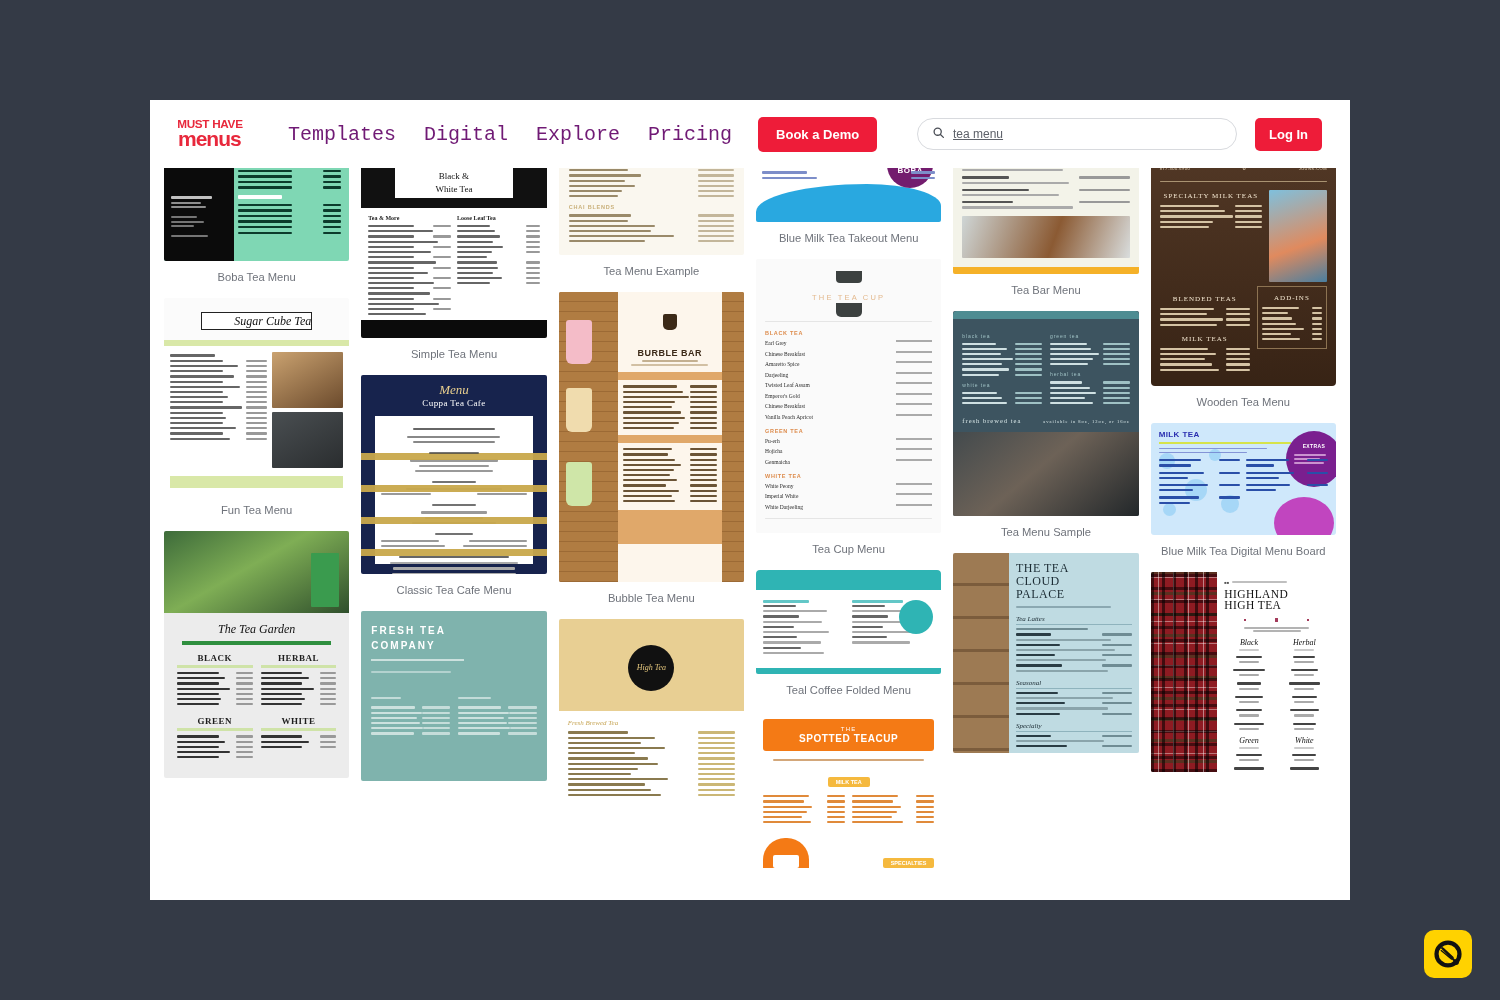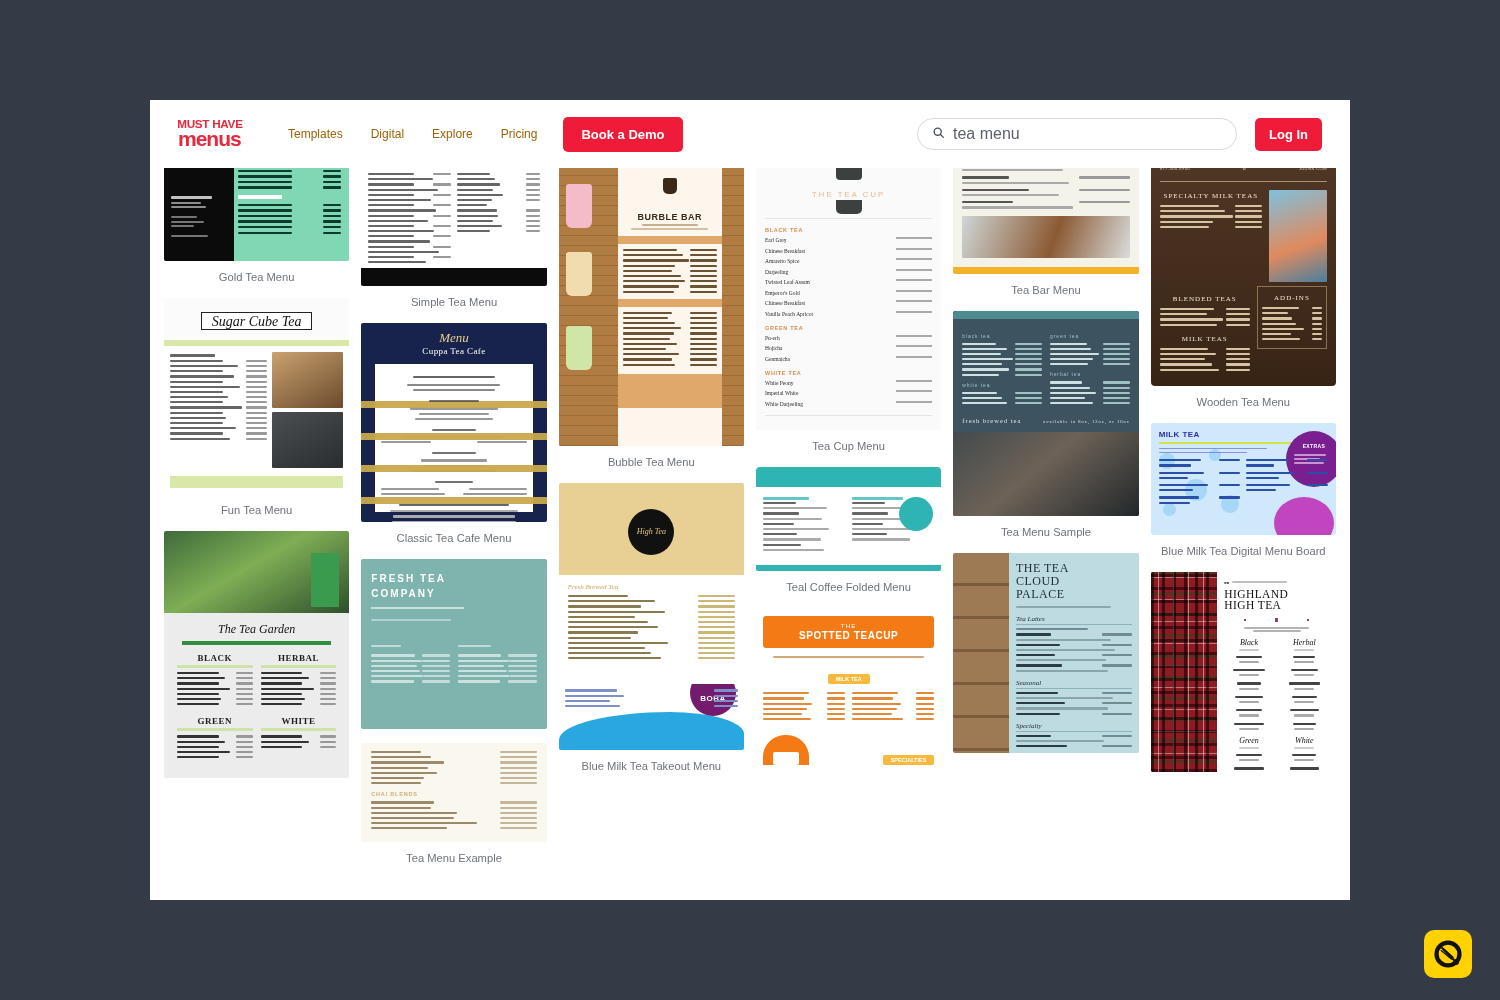--- a/index.html
+++ b/index.html
@@ -32,40 +32,41 @@
     font-family: "Liberation Sans", sans-serif;
     transform: scaleX(1.02);
   }
   .logo .l2 {
     display:block; color: #e8283c; font-weight: 700;
     font-size: 21px; letter-spacing: -1.0px; margin-top: -2px;
     font-family: "Liberation Sans", sans-serif;
   }
   .nav { display: flex; align-items: center; gap: 28px; margin-left: 30px; }
   .nav a {
-    font-size: 12px; color: #a16207; text-decoration: none;
-    font-family: Liberation Sans, sans-serif; white-space: nowrap;
+    font-size: 20px; color: #701a75; text-decoration: none;
+    font-family: Liberation Mono, monospace; white-space: nowrap;
   }
   .btn-demo {
     margin-left: 26px; background: #ee1c39; color: #fff;
     font-size: 13px; font-weight: 700; border: none; border-radius: 5px;
     padding: 10px 18px; cursor: pointer; white-space: nowrap;
     font-family: "Liberation Sans", sans-serif;
   }
   .spacer { flex: 1 1 auto; }
   .search-wrap {
     display: flex; align-items: center; gap: 8px;
     width: 320px; height: 32px; border: 1px solid #d8dade;
     border-radius: 18px; padding: 0 14px; background: #fff;
   }
   .search-wrap svg { flex: 0 0 auto; }
   .search-input {
     border: none; outline: none; width: 100%;
-    font-size: 16px; color: #5d6169; background: transparent;
+    font-size: 12px; color: #5d6169; background: transparent;
     font-family: "Liberation Sans", sans-serif;
+    text-decoration: underline;
   }
   .btn-login {
     margin-left: 18px; background: #ee1c39; color: #fff;
     font-size: 13px; font-weight: 700; border: none; border-radius: 5px;
     padding: 9px 14px; cursor: pointer;
     font-family: "Liberation Sans", sans-serif;
   }
 
   
   .grid {
@@ -108,21 +109,21 @@
   .t-bw .hero .plate span { display:block; text-align:center; color:#111; font-family:"Liberation Serif", serif; font-size:9px; line-height:1.15; padding-top:3px;}
   .t-bw .body { display:flex; gap:6px; padding:7px 7px 4px; height:112px; }
   .t-bw .col { flex:1; }
   .t-bw .col h5 { font-family:"Liberation Serif", serif; font-size:6px; color:#222; margin-bottom:4px;}
   .t-bw .foot { height:18px; background:#0b0b0b; }
 
   
   .t-fun { background:#fff; }
   .t-fun .pat { height:48px; background:#fbfbfb; position:relative; overflow:hidden; border-bottom:6px solid #d9e8a8;}
   .t-fun .pat .band { position:absolute; left:20%; top:14px; width:60%; height:18px; border:1px solid #222; background:#fff;}
-  .t-fun .pat .band span{ display:block;text-align:center;font-family:"Liberation Serif",serif;font-style:italic;font-size:14px;line-height:17px;color:#111;}
+  .t-fun .pat .band span{ display:block;text-align:right;font-family:"Liberation Serif",serif;font-style:italic;font-size:12px;line-height:17px;color:#111;}
   .t-fun .mid { display:flex; gap:5px; padding:6px; }
   .t-fun .mid .txt { flex:1.15; }
   .t-fun .mid .pics { flex:.85; display:flex; flex-direction:column; gap:4px;}
   .t-fun .mid .pics i { display:block; height:56px; border-radius:1px;}
   .t-fun .bar { height:12px; background:#d9e8a8; margin:2px 6px 6px;}
 
   
   .t-garden { background:#ececec; }
   .t-garden .photo { height:82px; background:linear-gradient(150deg,#3d6b3a,#7fae55 45%,#2f4f2c); position:relative;}
   .t-garden .photo .card2 { position:absolute;right:10px;top:22px;width:28px;height:54px;background:#3a9b4e;border-radius:1px;}
@@ -369,21 +370,21 @@
             <div class="row">
                 <span class="nm"></span>
                 <span class="pr"></span>
               </div>
             <div class="row">
                 <span class="nm"></span>
                 <span class="pr"></span>
               </div>
           </div>
         </div>
-        <div class="caption">Gold Tea Menu</div>
+        <div class="caption">Boba Tea Menu</div>
       </div>
 
       <div class="card">
         <div class="thumb t-fun">
           <div class="pat">
             <div class="band">
                 <span>Sugar Cube Tea</span>
               </div>
           </div>
           <div class="mid">
@@ -583,20 +584,26 @@
                     <s></s>
                   </div>
               </div>
             </div>
           </div>
         </div>
       </div>
 
       <div class="card">
         <div class="thumb t-bw">
+          <div class="hero">
+            <div class="plate">
+              <span>Black &amp;</span>
+              <span>White Tea</span>
+            </div>
+          </div>
           <div class="body">
             <div class="col rows">
               <h5>Tea &amp; More</h5>
               <div class="r">
                   <b></b>
                   <s></s>
                 </div>
                 <div class="r">
                   <b style="width:78%"></b>
                   <s style="width:0"></s>

